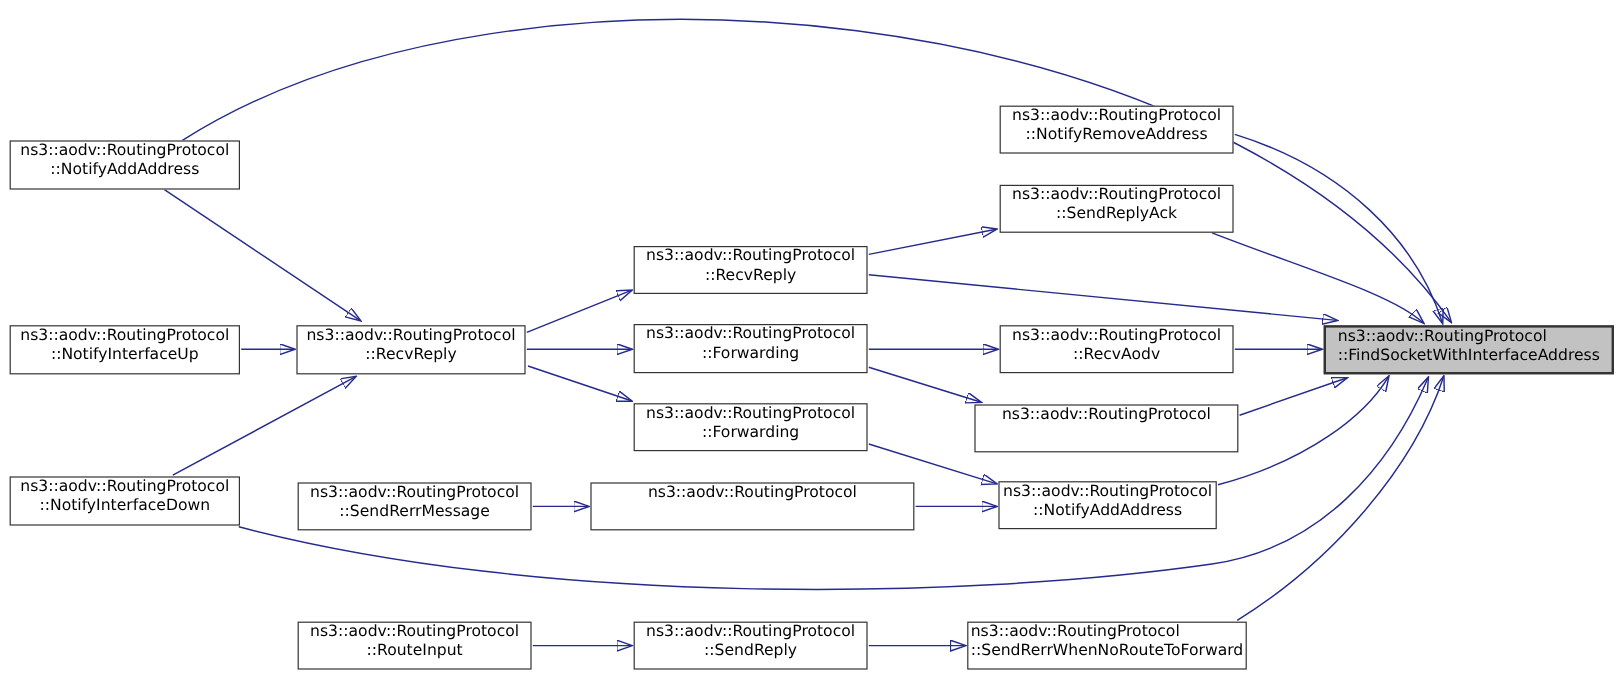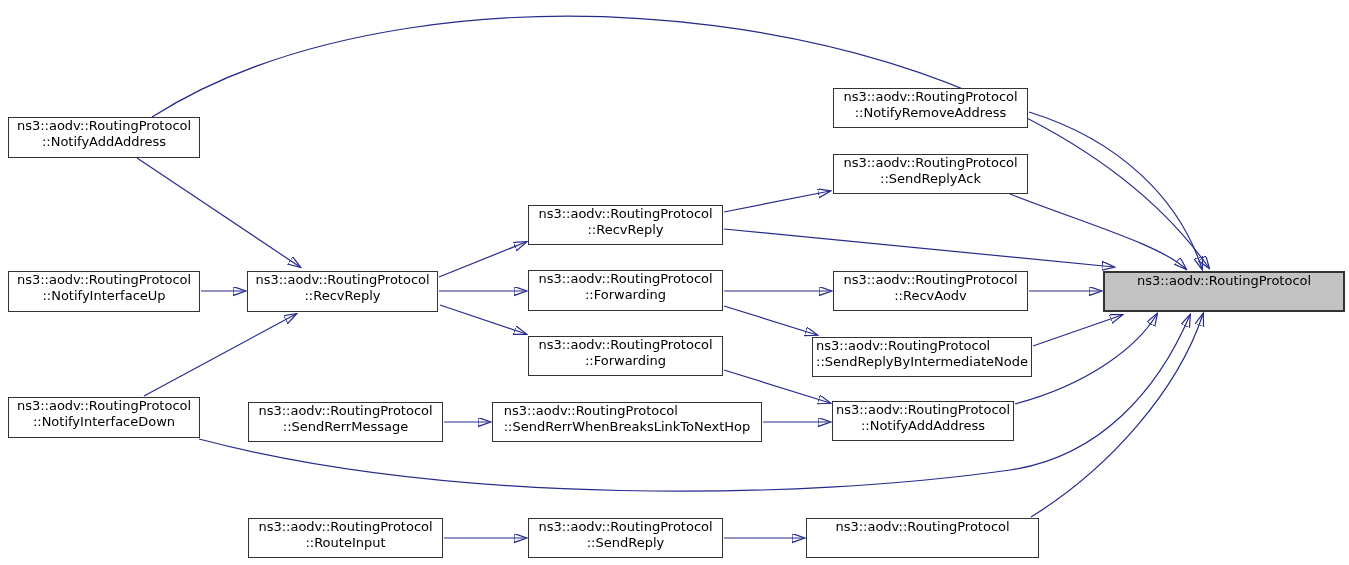--- a/index.html
+++ b/index.html
@@ -128,21 +128,20 @@
     </div>
     <div class="node" style="left: 528px; top: 336px; width: 195px; height: 40px;">
       <div class="block">
         <div class="line1">ns3::aodv::RoutingProtocol</div>
         <div class="line2">::Forwarding</div>
       </div>
     </div>
     <div class="node" style="left: 492px; top: 402px; width: 270px; height: 40px;">
       <div class="block">
         <div class="line1">ns3::aodv::RoutingProtocol</div>
-        <div class="line2">::SendRerrWhenBreaksLinkToNextHop</div>
       </div>
     </div>
     <div class="node" style="left: 528px; top: 518px; width: 195px; height: 40px;">
       <div class="block">
         <div class="line1">ns3::aodv::RoutingProtocol</div>
         <div class="line2">::SendReply</div>
       </div>
     </div>
     <div class="node" style="left: 833px; top: 88px; width: 195px; height: 40px;">
       <div class="block">
@@ -158,32 +157,33 @@
     </div>
     <div class="node" style="left: 833px; top: 271px; width: 195px; height: 40px;">
       <div class="block">
         <div class="line1">ns3::aodv::RoutingProtocol</div>
         <div class="line2">::RecvAodv</div>
       </div>
     </div>
     <div class="node" style="left: 812px; top: 337px; width: 220px; height: 40px;">
       <div class="block">
         <div class="line1">ns3::aodv::RoutingProtocol</div>
-        <div class="line2">::SendReplyByIntermediateNode</div>
       </div>
     </div>
     <div class="node" style="left: 832px; top: 401px; width: 182px; height: 40px;">
       <div class="block">
         <div class="line1">ns3::aodv::RoutingProtocol</div>
         <div class="line2">::NotifyAddAddress</div>
       </div>
     </div>
     <div class="node" style="left: 806px; top: 518px; width: 233px; height: 40px;">
       <div class="block">
         <div class="line1">ns3::aodv::RoutingProtocol</div>
+        <div class="line2">::SendRerrWhenNoRouteToForward</div>
       </div>
     </div>
     <div class="node highlighted" style="left: 1103px; top: 271px; width: 242px; height: 41px;">
       <div class="block">
         <div class="line1">ns3::aodv::RoutingProtocol</div>
+        <div class="line2">::FindSocketWithInterfaceAddress</div>
       </div>
     </div>
   </div>
 
 </body></html>

